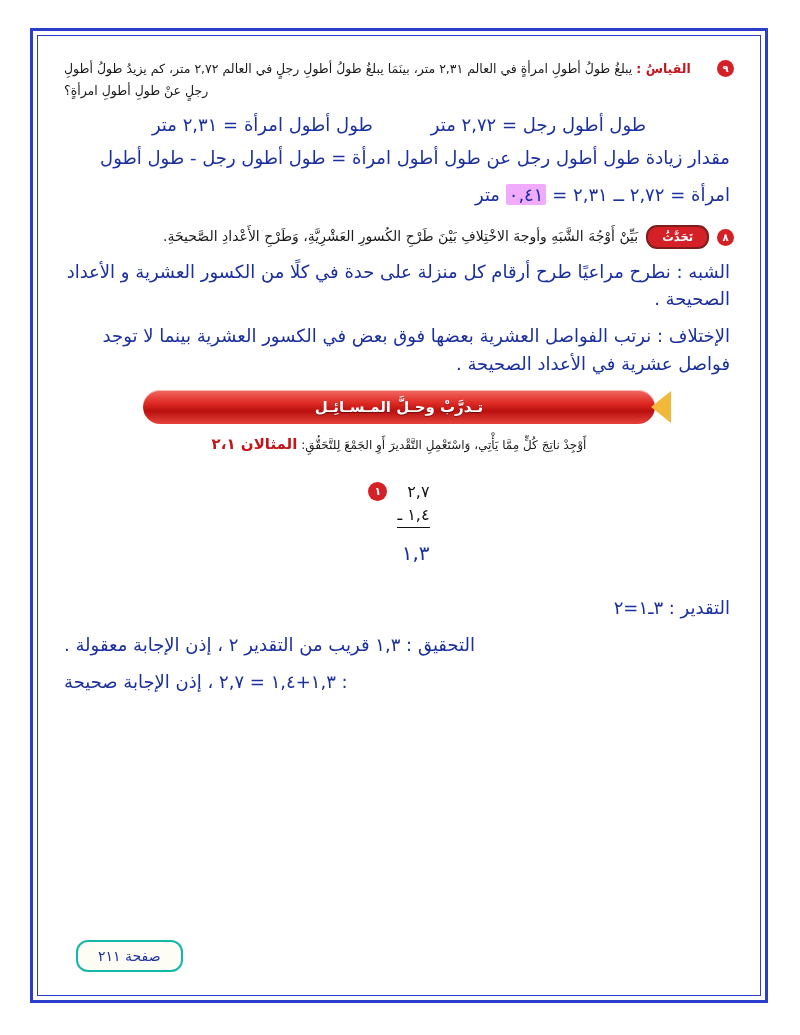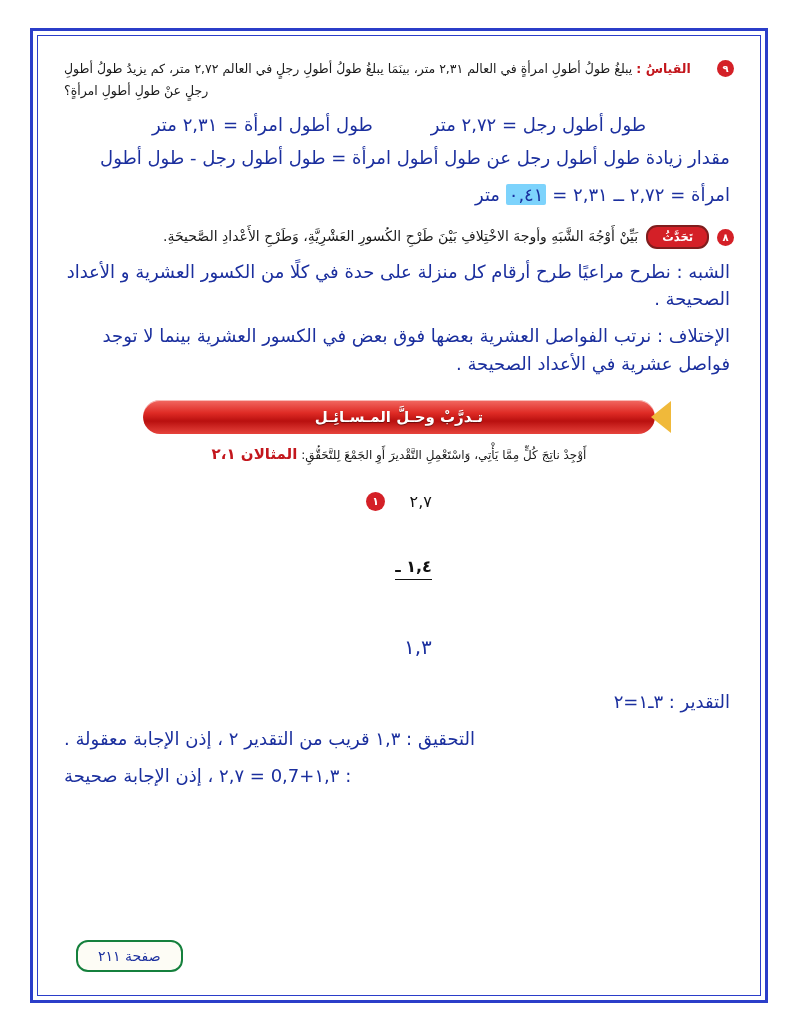--- a/index.html
+++ b/index.html
@@ -79,21 +79,21 @@
   .ans-row {
     display: flex;
     flex-direction: row;
     justify-content: center;
     gap: 58px;
     color: #1b2f9e;
     font-size: 18px;
     margin-top: 12px;
   }
   .hl {
-    background: #7dd3fc;
+    background: #f0abfc;
     color: #1b2f9e;
     padding: 0 3px;
     border-radius: 2px;
   }
 
   
   .talk-row {
     display: flex;
     flex-direction: row;
     align-items: center;
@@ -114,21 +114,21 @@
     flex: 1 1 auto;
     font-size: 14px;
     line-height: 1.7;
     color: #1a1a1a;
     text-align: right;
   }
 
   
   .banner-wrap {
     position: relative;
-    margin: 22px auto 0 auto;
+    margin: 12px auto 0 auto;
     width: 512px;
     height: 21px;
   }
   .banner {
     position: absolute;
     left: 0;
     top: 0;
     width: 512px;
     height: 34px;
     border-radius: 17px;
@@ -192,42 +192,40 @@
     font-weight: bold;
     margin-top: 2px;
   }
   .calc-col {
     display: flex;
     flex-direction: column;
     align-items: flex-start;
     font-size: 16px;
     color: #111111;
     line-height: 1.45;
-    gap: 42px;
   }
   .calc-line2 {
     border-bottom: 1.6px solid #111111;
     padding-bottom: 1px;
-    font-weight: bold;
   }
   .calc-result {
     color: #1b2f9e;
     font-size: 20px;
     padding-top: 1px;
     margin-top: 10px;
   }
 
   
   .footer {
     position: absolute;
     left: 38px;
     bottom: 30px;
   }
   .page-tag {
-    border: 2px solid #15803d;
+    border: 2px solid #14b8a6;
     border-radius: 12px;
     background: #fdfcf5;
     padding: 6px 20px;
     font-size: 14px;
     color: #1b2f9e;
     letter-spacing: 2px;
   }
 </style>
 </head>
 <body>
@@ -279,20 +277,20 @@
       <div class="calc-col">
         <div>٢,٧</div>
         <div class="calc-line2">١,٤ ـ</div>
         <div class="calc-result">١,٣</div>
       </div>
       <div class="calc-bullet">١</div>
     </div>
 
     <div class="ans" style="margin-top:26px;">التقدير : ٣ـ١=٢</div>
     <div class="ans center">التحقيق : ١,٣ قريب من التقدير ٢ ، إذن الإجابة معقولة .</div>
-    <div class="ans center">: ١,٣+0,7 = ٢,٧ ، إذن الإجابة صحيحة</div>
+    <div class="ans center">: ١,٣+١,٤ = ٢,٧ ، إذن الإجابة صحيحة</div>
 
     <div class="footer">
       <span class="page-tag">صفحة  ٢١١</span>
     </div>
 
   </div>
 </div>
 
 </body></html>

